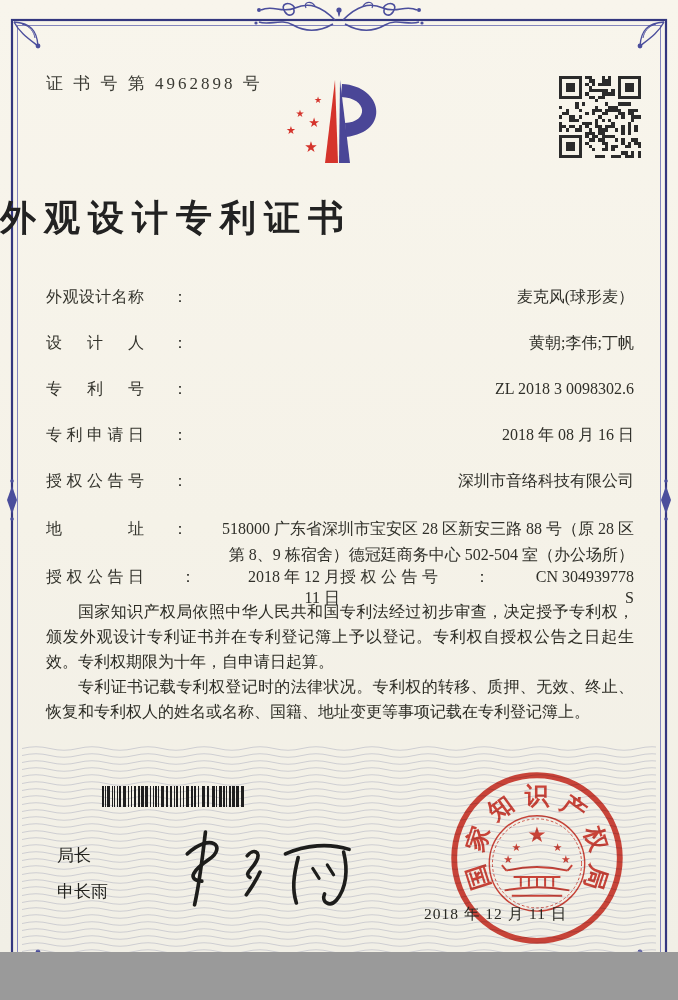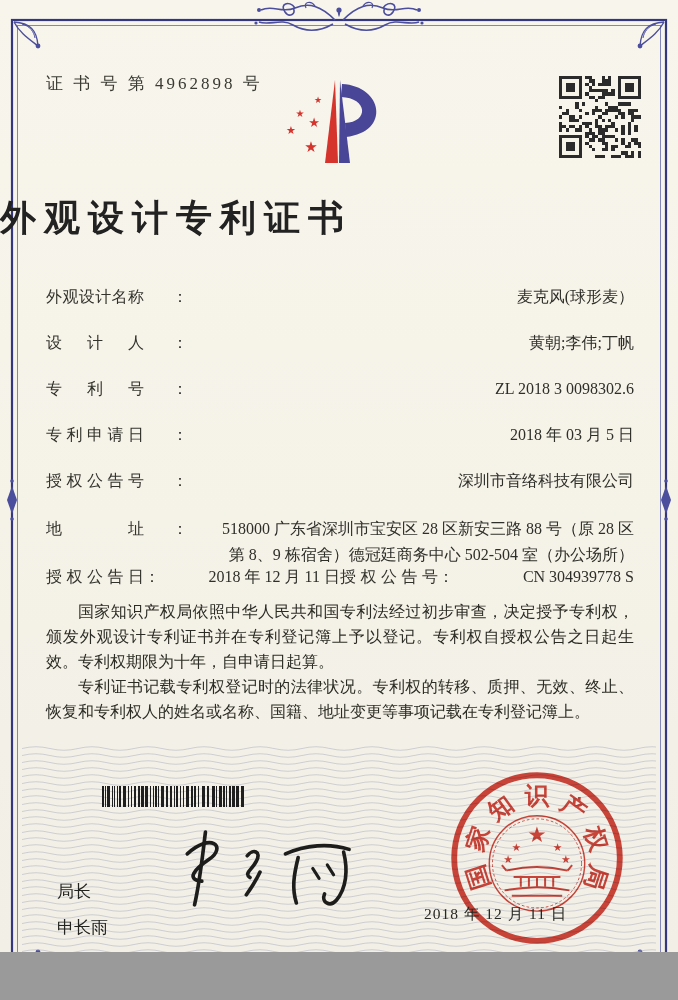--- a/index.html
+++ b/index.html
@@ -16,28 +16,28 @@
   .qr{position:absolute;left:559px;top:76px;width:82px;height:82px;}
   .title{position:absolute;left:0;right:0;top:194px;text-align:left;
          font-size:36px;font-weight:bold;letter-spacing:8px;color:#222;}
   .fields{position:absolute;left:46px;right:44px;top:286px;font-size:16px;}
   .frow{display:flex;height:46px;line-height:21px;gap:28px;}
   .frow-addr{height:50px;line-height:26px;}
   .flabel{width:98px;flex:0 0 98px;text-align:justify;text-align-last:justify;color:#33332c;}
   .fcolon{width:18px;flex:0 0 18px;}
   .fvalue{flex:1;color:#2f2f29;text-align:right;}
   .frow-grant{display:flex;height:30px;line-height:21px;}
-  .gpair{display:flex;}
+  .gpair{display:flex;gap:36px;}
   .gpair-1{width:294px;flex:0 0 294px;}
   .gpair-2{flex:1;}
   .paras{position:absolute;left:46px;right:44px;top:599px;font-size:16px;line-height:25px;
          text-align:justify;color:#2c2c25;}
   .paras p{margin:0;text-indent:2em;}
   .barcode{position:absolute;left:102px;top:786px;width:146px;height:21px;}
-  .signer{position:absolute;left:57px;top:882px;font-size:17px;color:#23231f;line-height:20px;}
+  .signer{position:absolute;left:57px;top:846px;font-size:17px;color:#23231f;line-height:20px;}
   .signer .s2{margin-top:16px;}
   .signature{position:absolute;left:160px;top:824px;width:200px;height:88px;}
   .seal{position:absolute;left:447px;top:768px;width:180px;height:180px;
         mix-blend-mode:multiply;opacity:.92;}
   .seal-date{position:absolute;left:424px;top:904px;font-size:15.5px;letter-spacing:1px;color:#272722;z-index:5;}
   .footer{position:absolute;left:0;right:4px;top:951px;text-align:center;font-size:11px;
           letter-spacing:2px;color:#3c3c35;}
 </style>
 </head>
 <body>
@@ -316,21 +316,21 @@
       <div class="fvalue">黄朝;李伟;丁帆</div>
     </div>
     <div class="frow">
       <div class="flabel">专利号</div>
       <div class="fcolon">：</div>
       <div class="fvalue">ZL 2018 3 0098302.6</div>
     </div>
     <div class="frow">
       <div class="flabel">专利申请日</div>
       <div class="fcolon">：</div>
-      <div class="fvalue">2018 年 03 月 5 日</div>
+      <div class="fvalue">2018 年 08 月 16 日</div>
     </div>
     <div class="frow">
       <div class="flabel">授权公告号</div>
       <div class="fcolon">：</div>
       <div class="fvalue">深圳市音络科技有限公司</div>
     </div>
     <div class="frow frow-addr">
       <div class="flabel">地址</div>
       <div class="fcolon">：</div>
       <div class="fvalue">

